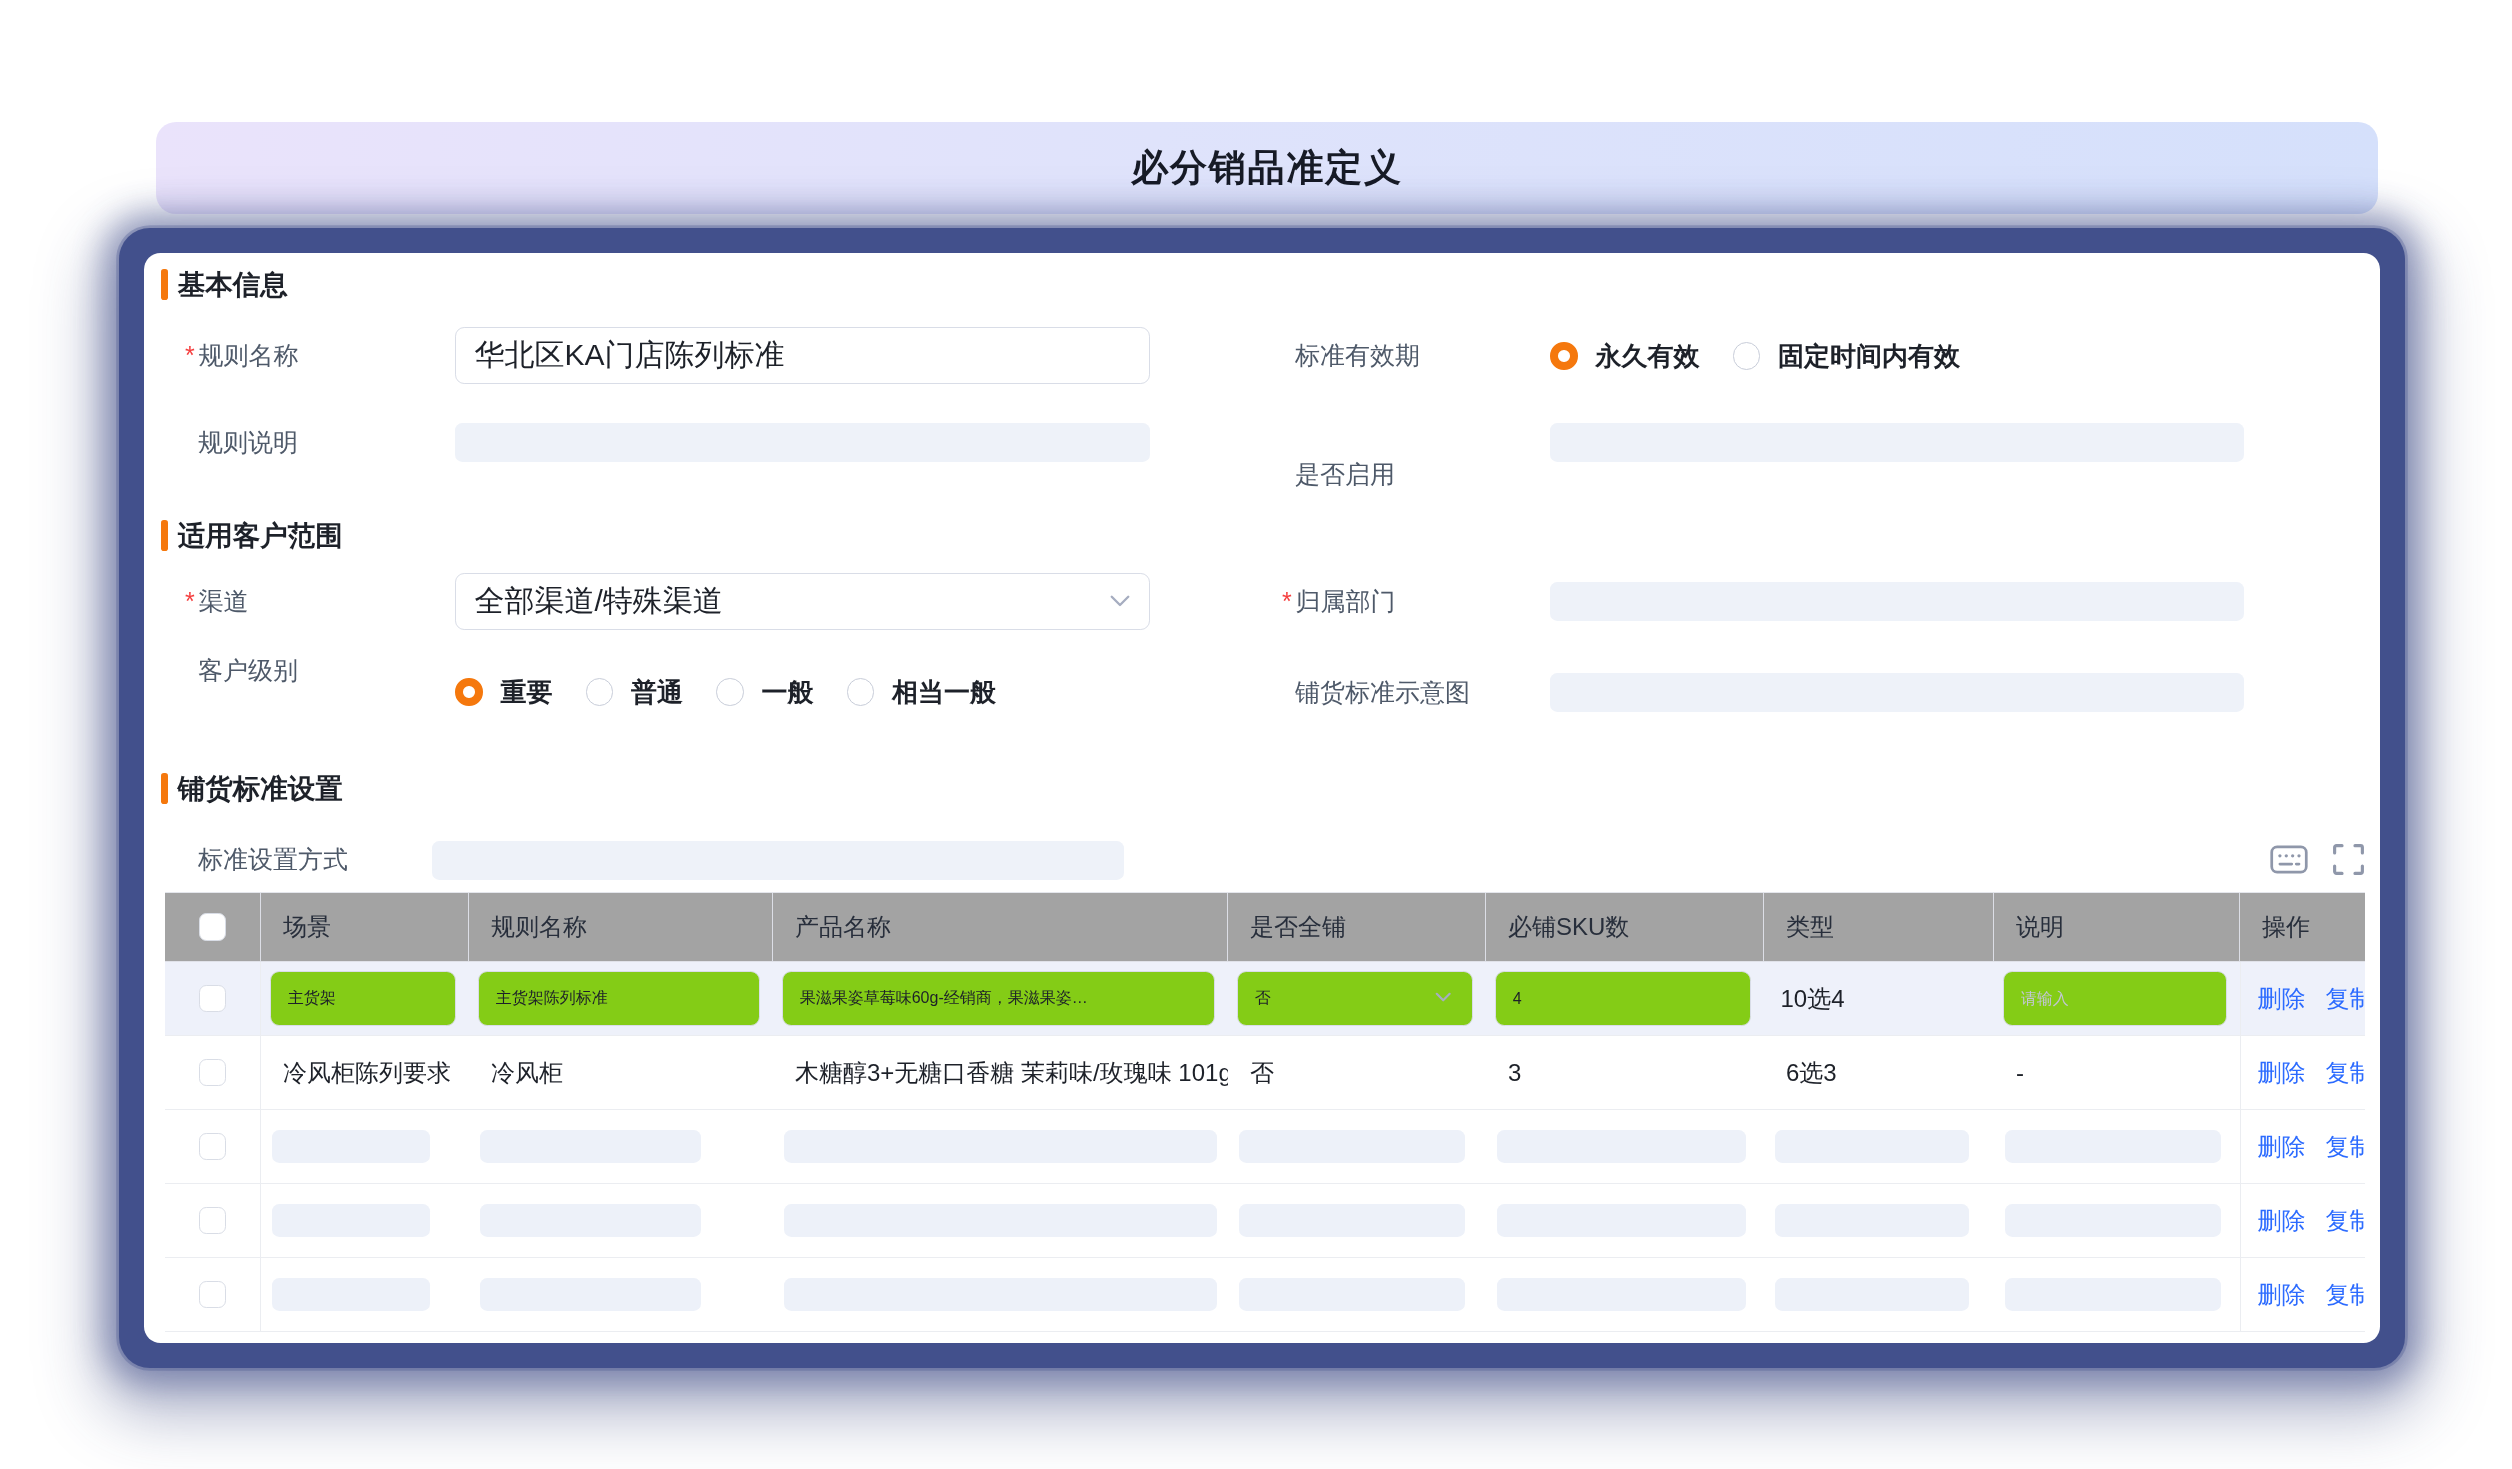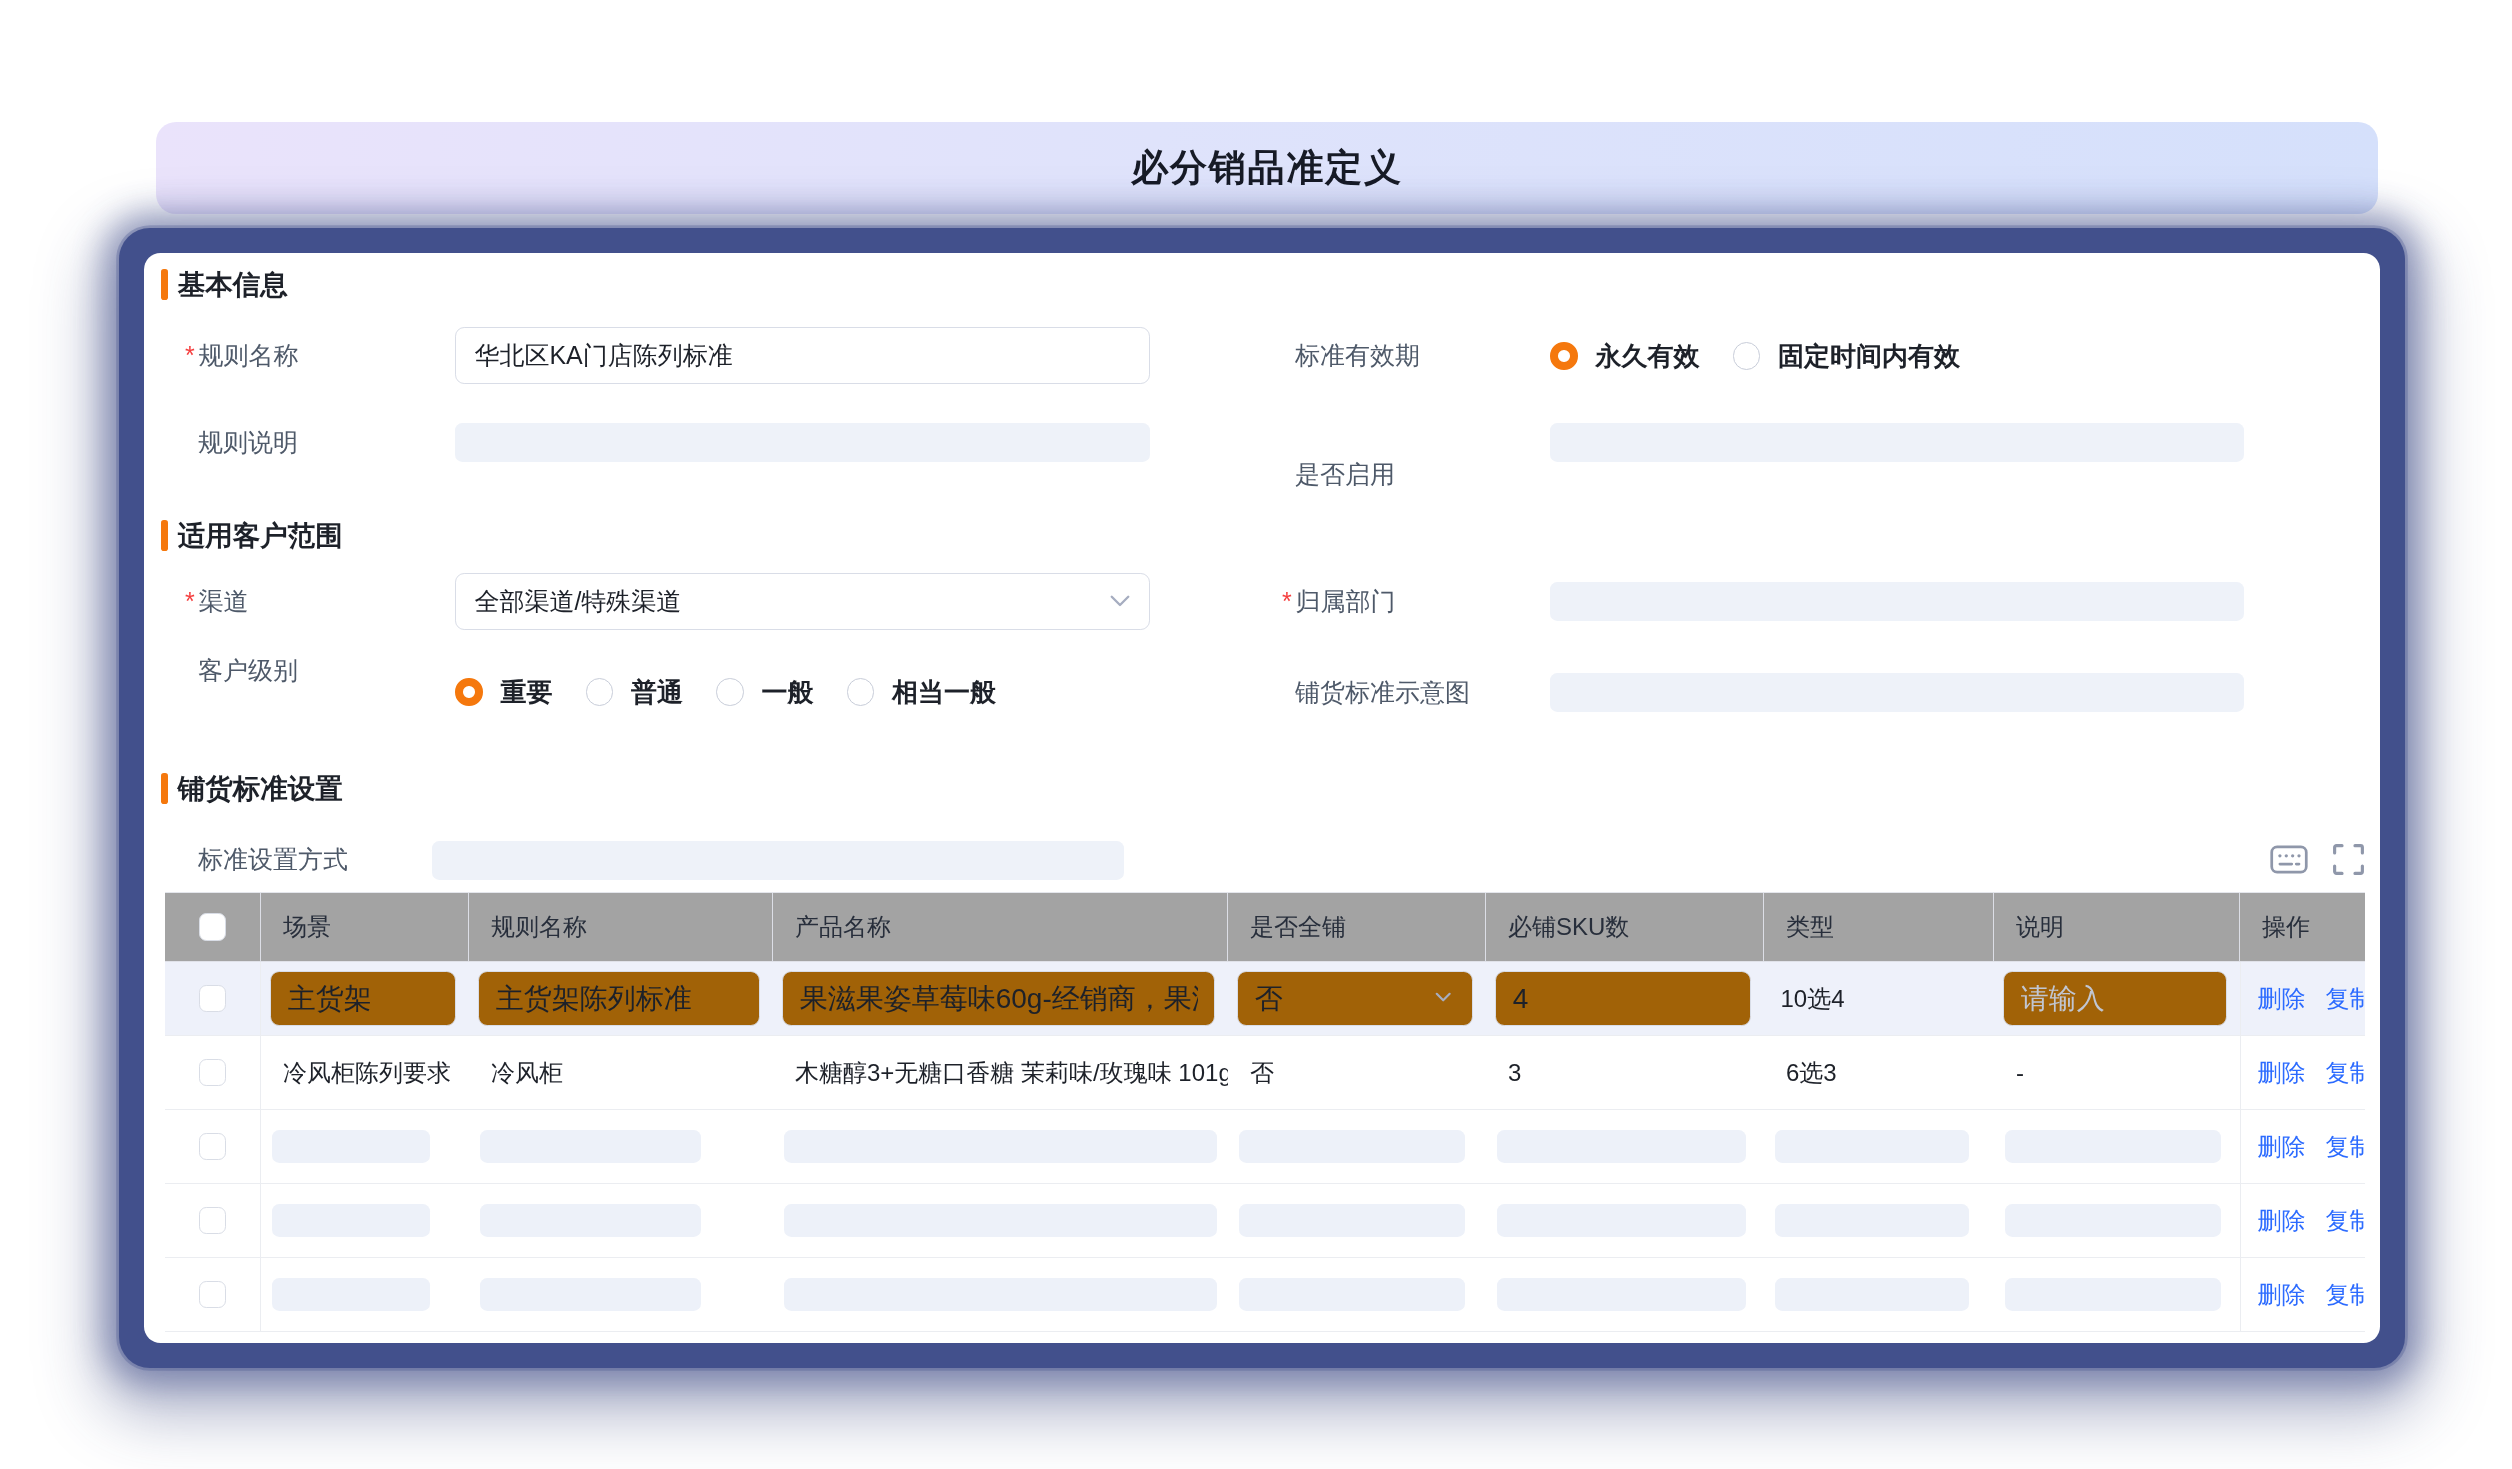--- a/index.html
+++ b/index.html
@@ -21,21 +21,21 @@
 
   
   .sec-head{position:absolute;left:16.5px;display:flex;align-items:center;gap:10px;height:37px;}
   .sec-bar{width:7.3px;height:31px;border-radius:2.8px;background:#f5780d;}
   .sec-title{font-size:27.5px;font-weight:700;color:#1d2129;}
 
   
   .lbl{position:absolute;font-size:25px;color:#4e5969;height:37px;line-height:37px;white-space:nowrap;}
   .req{color:#f53f3f;margin-right:3.7px;font-size:25px;}
   .tbox{position:absolute;height:57px;border:1.8px solid #d9dde7;border-radius:9.2px;background:#fff;
-    font-size:25px;color:#1d2129;padding:0 18.4px;display:flex;align-items:center;}
+    font-size:30px;color:#1d2129;padding:0 18.4px;display:flex;align-items:center;}
   input.native{border:none;outline:none;background:transparent;font:inherit;color:inherit;width:100%;padding:0;}
   .selbox{justify-content:space-between;cursor:pointer;}
   .dis-bar{position:absolute;height:39px;border-radius:7.3px;background:#eef2f9;}
   .chev{width:22px;height:14.7px;flex:0 0 auto;}
   .chev svg{display:block;}
 
   
   .radio-row{position:absolute;display:flex;align-items:center;gap:33px;height:40px;}
   .radio-opt{display:flex;align-items:center;gap:18px;cursor:pointer;}
   .rdot{width:27.5px;height:27.5px;border-radius:50%;background:#fff;border:1.8px solid #c8cdd9;}
@@ -52,22 +52,22 @@
   .thead .cell{border-right:0.9px solid #dcdee6;font-size:24px;font-weight:500;color:#272e3b;}
   .thead .cell:last-child{border-right:none;}
   .tbody-row{height:74px;background:#fff;border-bottom:0.9px solid #ebedf1;}
   .tbody-row.selected{background:#eef1fa;}
   .cell{display:flex;align-items:center;padding-left:22px;font-size:24px;color:#1d2129;overflow:hidden;white-space:nowrap;}
   .cell.ck{justify-content:center;padding:0;}
   .tbody-row .cell.ck{border-right:0.9px solid #ebedf1;}
   .tbody-row .cell.act{border-left:0.9px solid #ebedf1;}
   .cell.act{gap:20px;padding-left:16.5px;}
   .cell.inp{padding-left:9.2px;padding-right:13px;}
-  .mini{height:55px;border:1.8px solid #d9dde7;border-radius:9.2px;background:#a16207;display:flex;align-items:center;
-    padding:0 16.5px;font-size:28px;color:#1d2129;flex:1;min-width:0;}
+  .mini{height:55px;border:1.8px solid #d9dde7;border-radius:9.2px;background:#84cc16;display:flex;align-items:center;
+    padding:0 16.5px;font-size:16px;color:#1d2129;flex:1;min-width:0;}
   .mini.sel{justify-content:space-between;cursor:pointer;}
   .mini input.native::placeholder{color:#c1c6d2;}
   .ckbox{width:27.5px;height:27.5px;border:1.8px solid #d9dde6;border-radius:7.3px;background:#fff;cursor:pointer;}
   .link{color:#2c6bff;font-size:24px;font-weight:500;cursor:pointer;white-space:nowrap;}
   .skel{height:33px;border-radius:7.3px;background:#edf1f9;margin-left:11px;}
   .s1{width:158px}.s2{width:221px}.s3{width:433px}.s4{width:226px}.s5{width:249px}.s6{width:194px}.s7{width:216px}
 </style>
 </head>
 <body>
 

